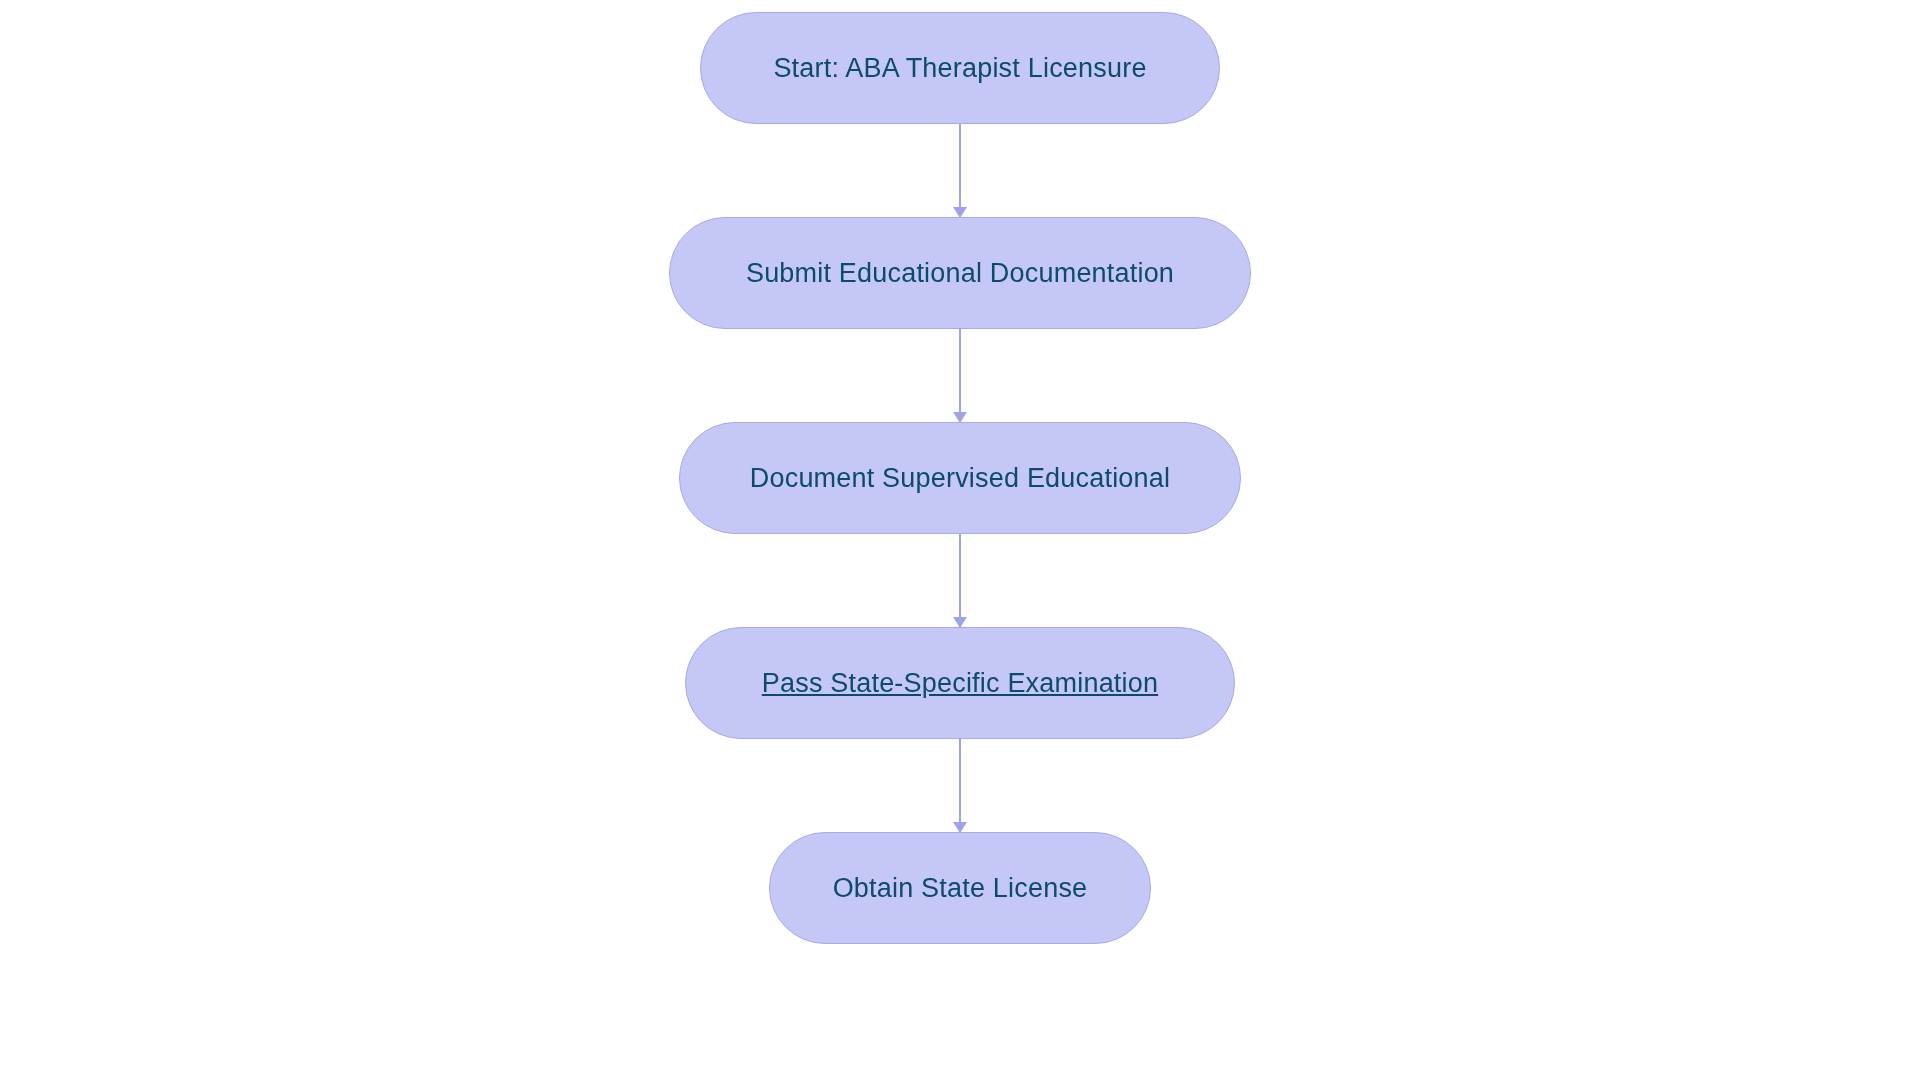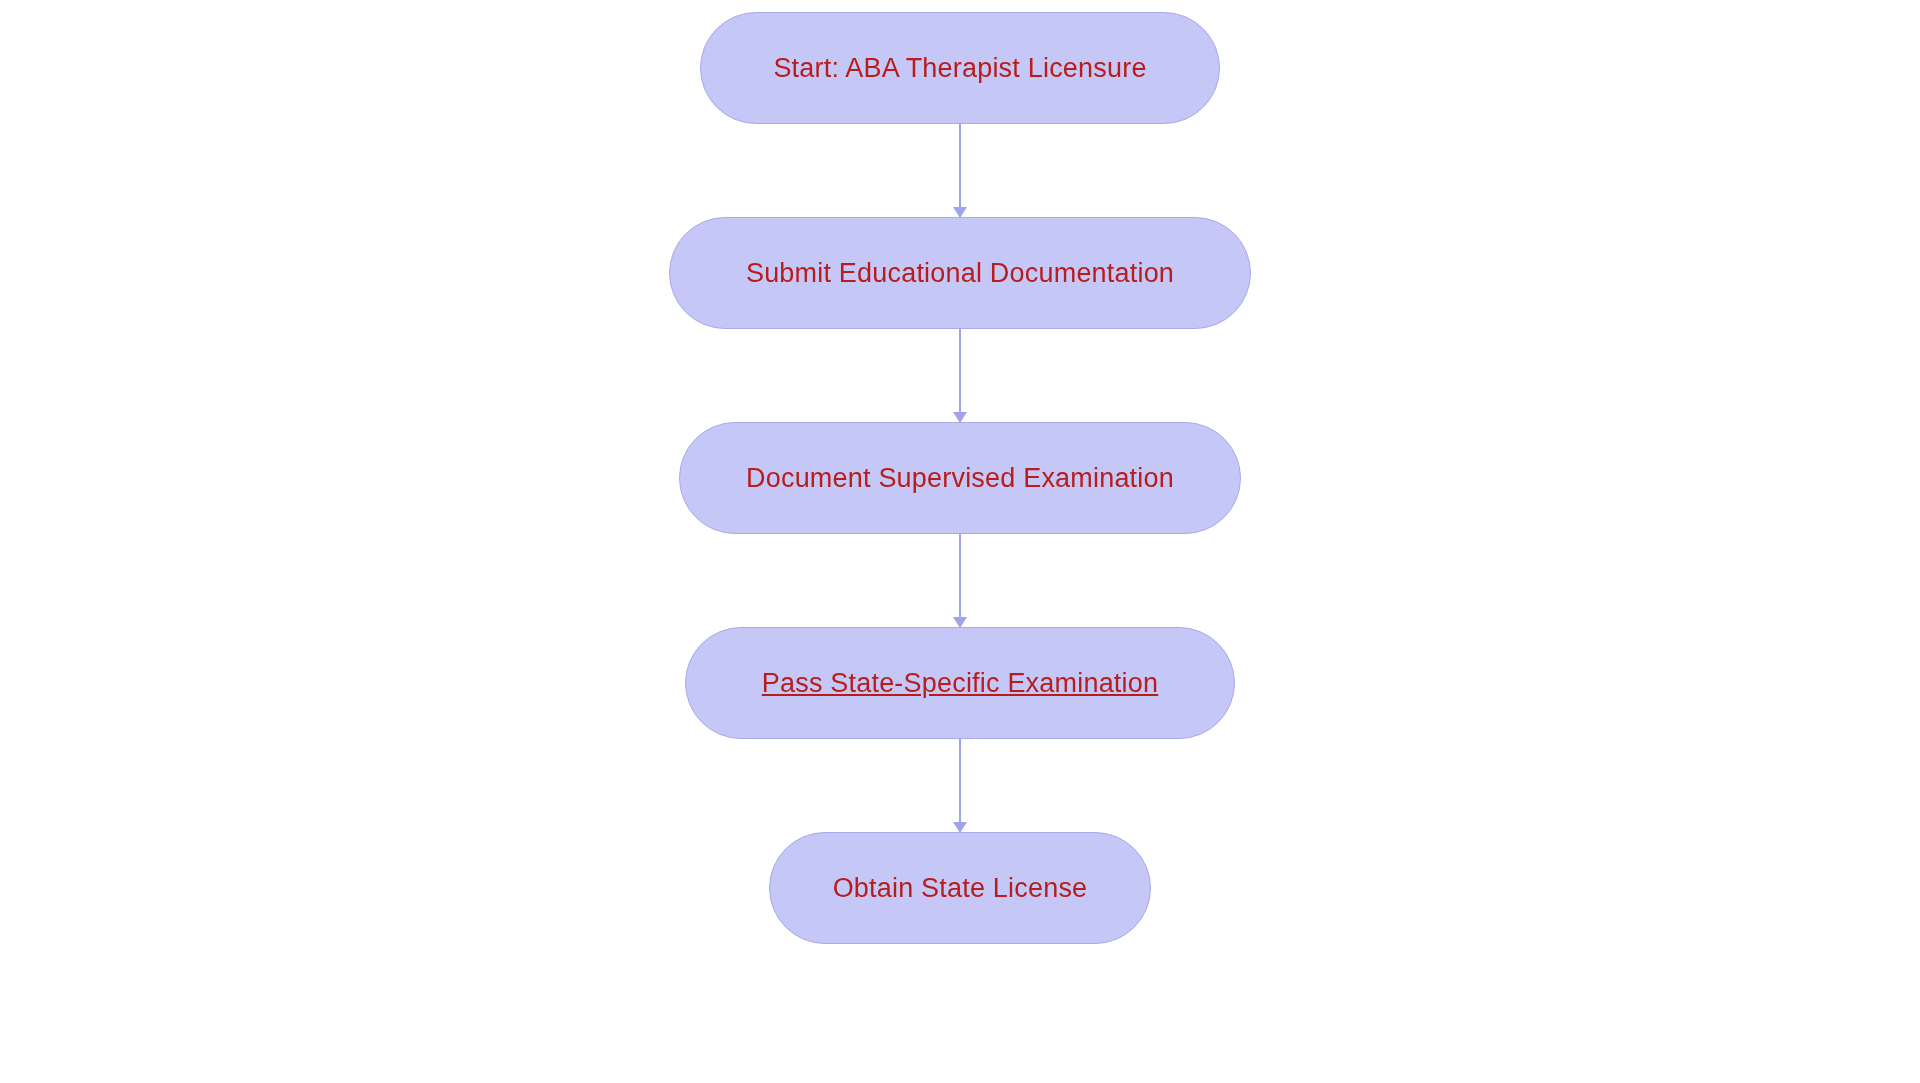--- a/index.html
+++ b/index.html
@@ -30,21 +30,21 @@
     justify-content: flex-start;
   }
   .node {
     box-sizing: border-box;
     display: flex;
     align-items: center;
     justify-content: center;
     background: #c5c8f7;
     border: 1.5px solid #a8abe8;
     border-radius: 60px;
-    color: #b91c1c;
+    color: #0c4a6e;
     font-size: 27px;
     line-height: 1;
     letter-spacing: 0.2px;
     white-space: nowrap;
     padding: 0 42px;
     height: 112px;
   }
   .node-label {
     display: block;
   }
@@ -88,21 +88,21 @@
 
     <div class="connector"></div>
 
     <div class="node n1">
       <span class="node-label">Submit Educational Documentation</span>
     </div>
 
     <div class="connector"></div>
 
     <div class="node n2">
-      <span class="node-label">Document Supervised Examination</span>
+      <span class="node-label">Document Supervised Educational</span>
     </div>
 
     <div class="connector"></div>
 
     <div class="node n3">
       <span class="node-label">Pass State-Specific Examination</span>
     </div>
 
     <div class="connector"></div>
 

